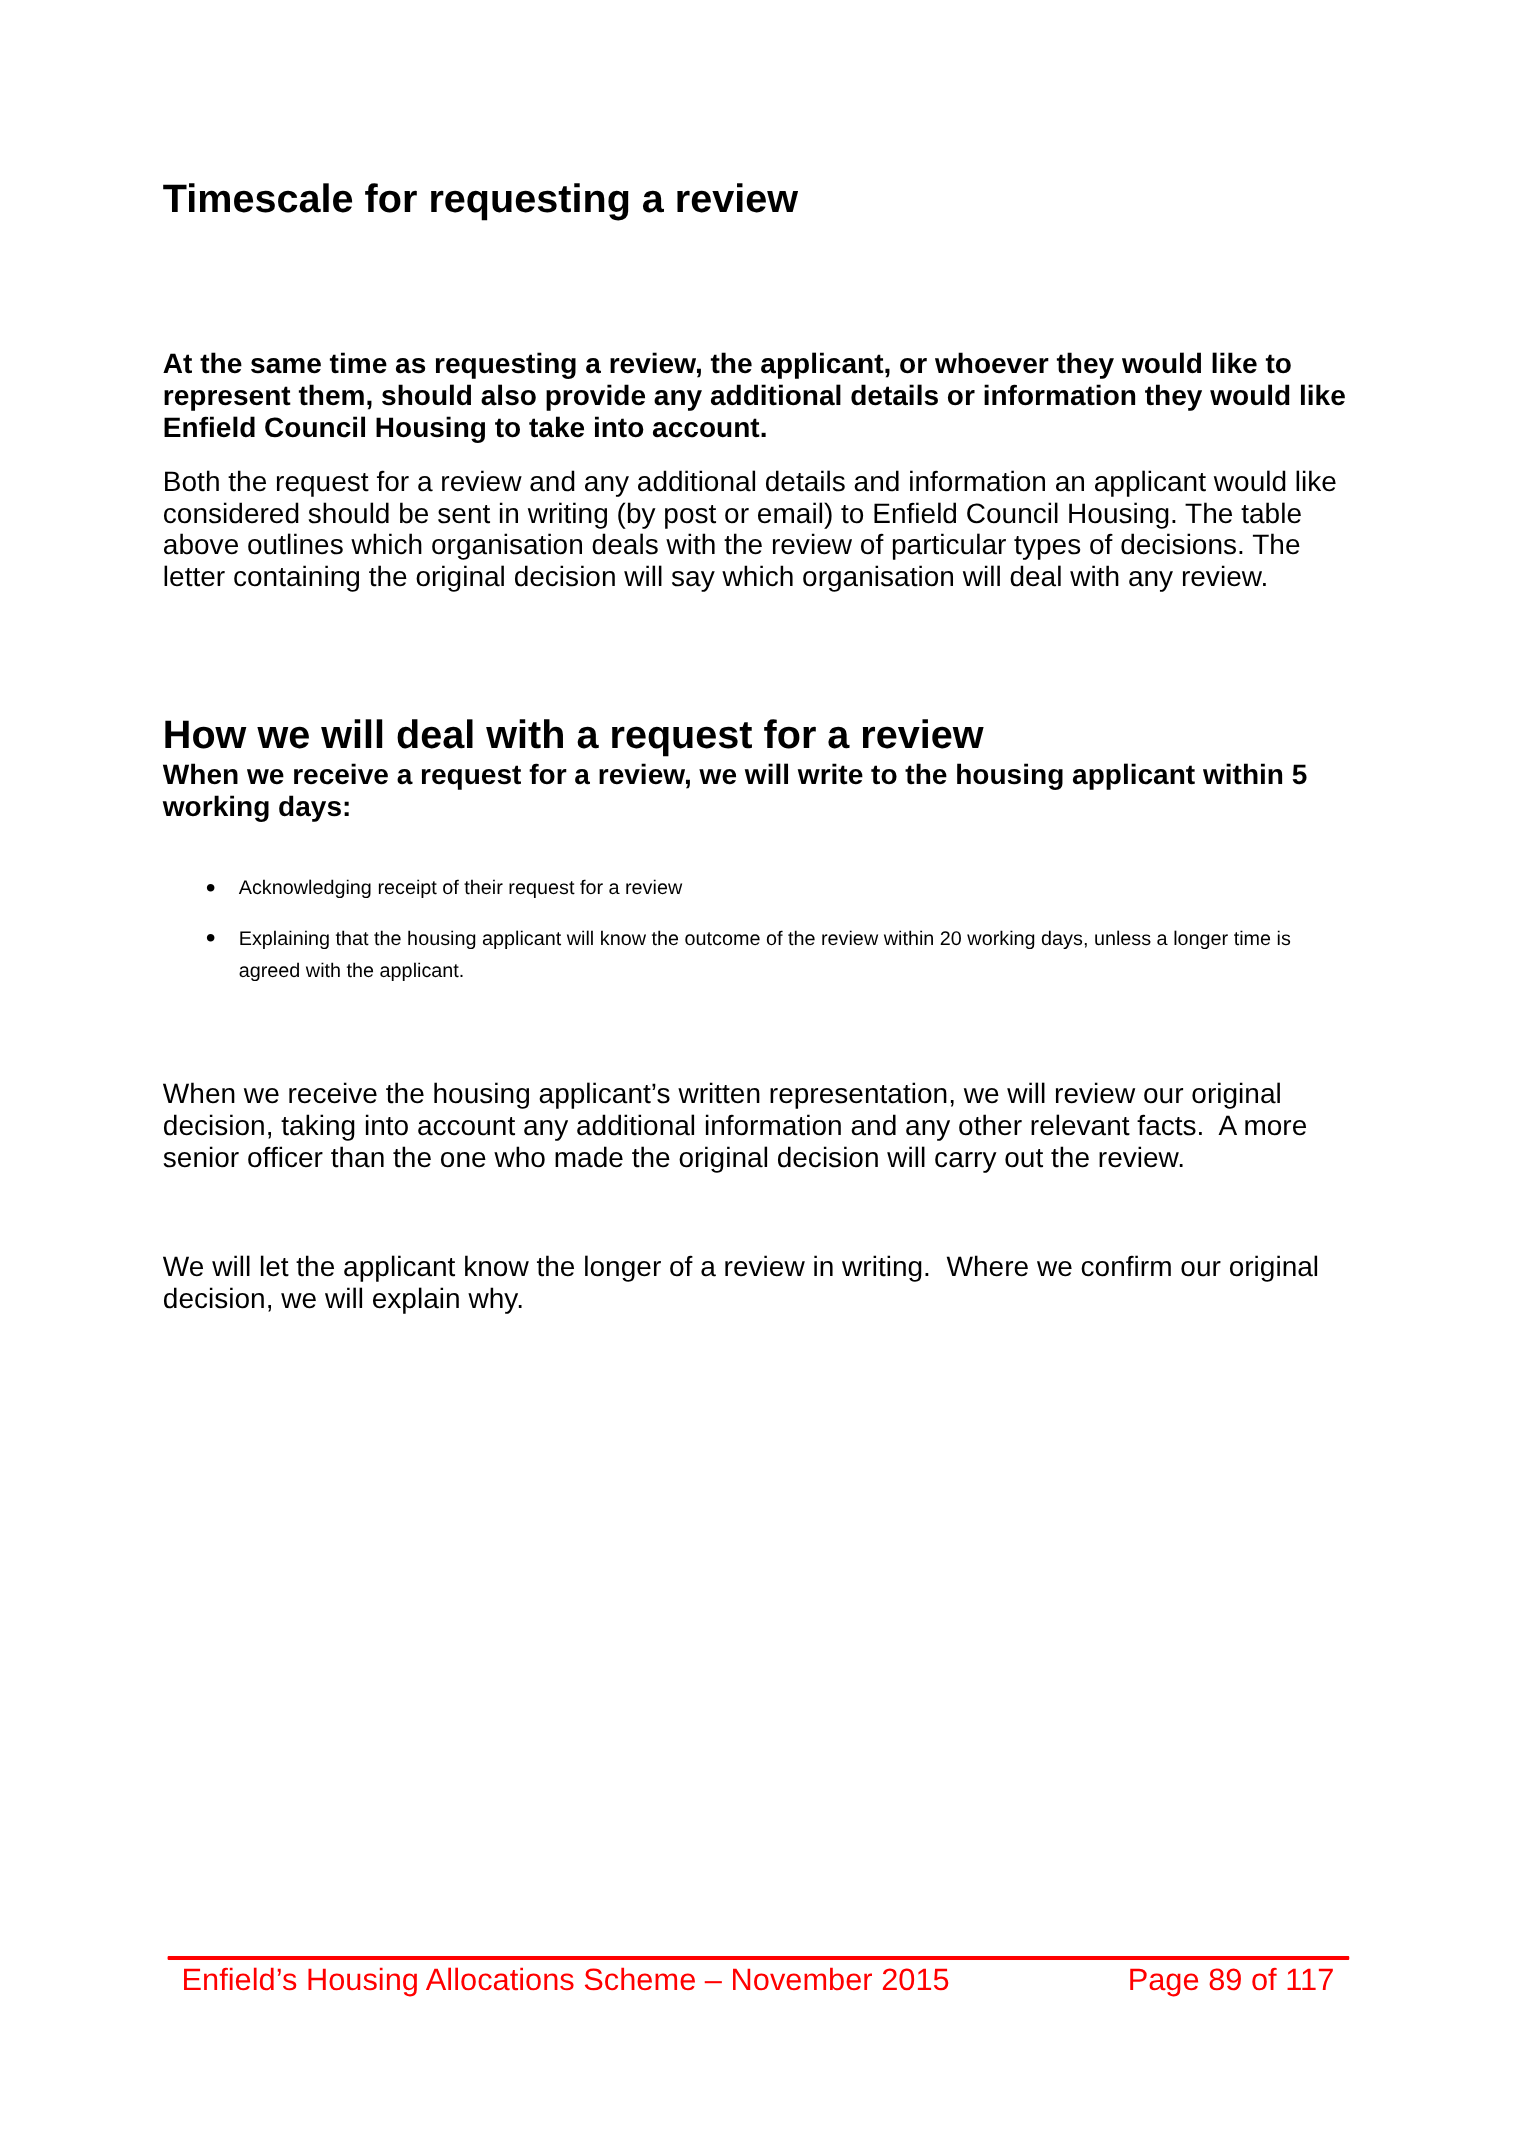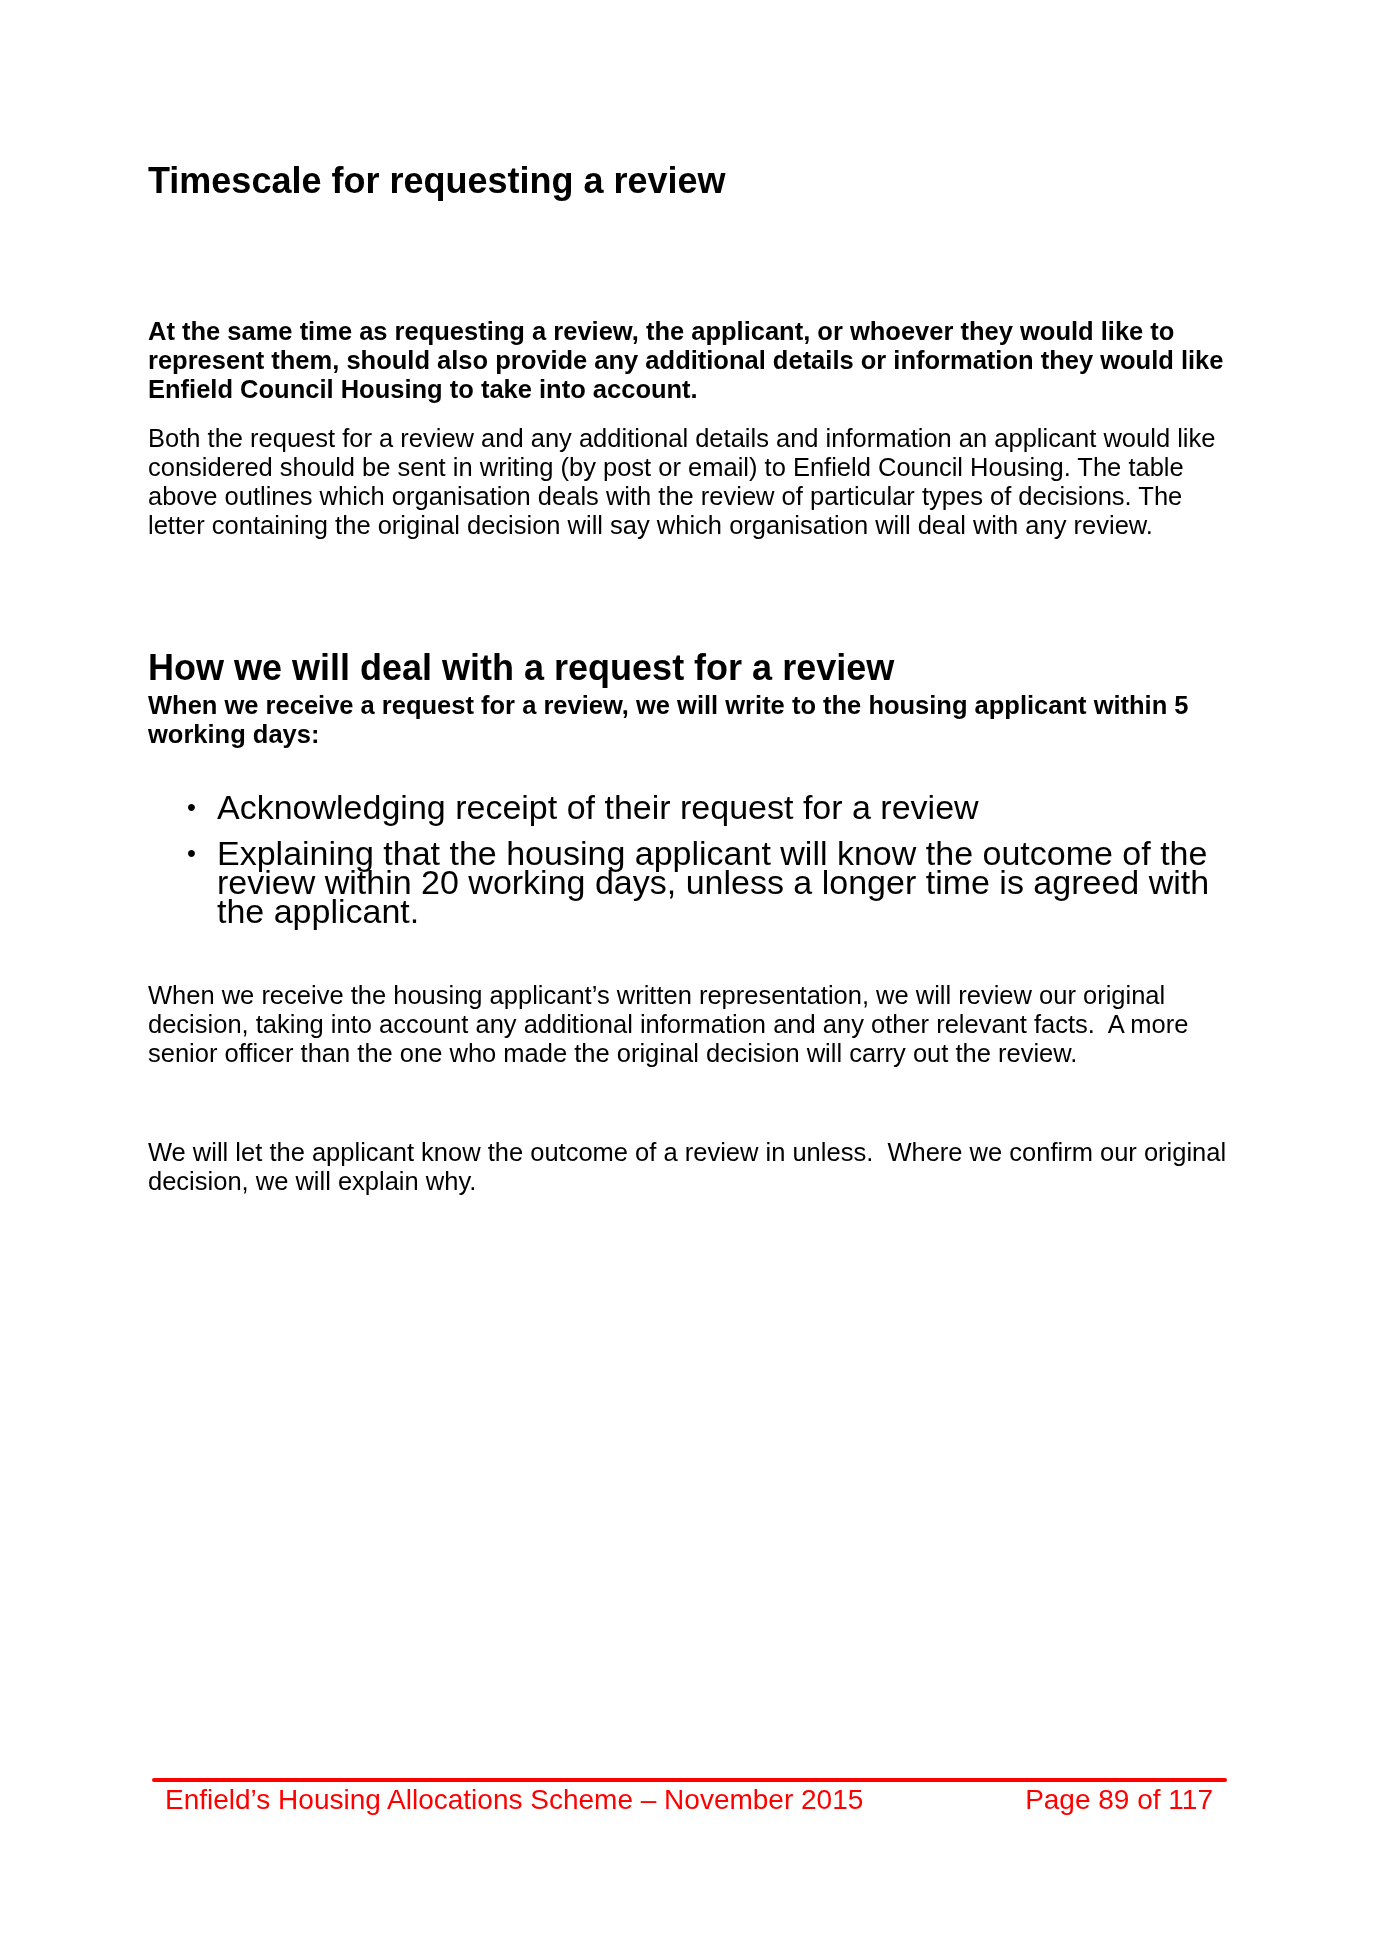--- a/index.html
+++ b/index.html
@@ -25,21 +25,21 @@
   p.doc-para {
     font-size: 25.5px;
     line-height: 29px;
     color: var(--ink);
     white-space: pre-wrap;
   }
   ul.doc-list { list-style: none; }
   ul.doc-list li {
     position: relative;
     padding-left: 69px;
-    font-size: 34px;
+    font-size: 18px;
     line-height: 29px;
     white-space: pre-wrap;
   }
   ul.doc-list li + li { margin-top: 17px; }
   ul.doc-list li::before {
     content: "\2022";
     position: absolute;
     left: 39px;
     top: 0;
     font-size: 25.5px;
@@ -86,21 +86,21 @@
 
   <p class="doc-para abs" style="top:691px;font-weight:bold;">When we receive a request for a review, we will write to the housing applicant within 5 working days:</p>
 
   <ul class="doc-list abs" style="top:793px;">
     <li>Acknowledging receipt of their request for a review</li>
     <li>Explaining that the housing applicant will know the outcome of the review within 20 working days, unless a longer time is agreed with the applicant.</li>
   </ul>
 
   <p class="doc-para abs" style="top:981px;">When we receive the housing applicant’s written representation, we will review our original decision, taking into account any additional information and any other relevant facts.  A more senior officer than the one who made the original decision will carry out the review.</p>
 
-  <p class="doc-para abs" style="top:1138px;">We will let the applicant know the outcome of a review in unless.  Where we confirm our original decision, we will explain why.</p>
+  <p class="doc-para abs" style="top:1138px;">We will let the applicant know the longer of a review in writing.  Where we confirm our original decision, we will explain why.</p>
 
   <div class="footer-rule"></div>
 
   <div class="footer-row">
     <span>Enfield’s Housing Allocations Scheme – November 2015</span>
     <span>Page 89 of 117</span>
   </div>
 
 </div>
 

